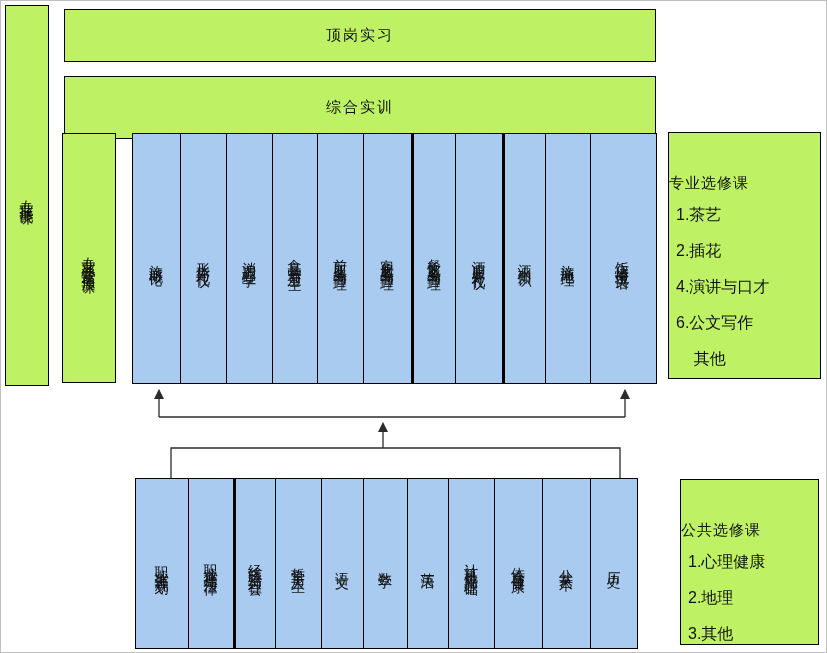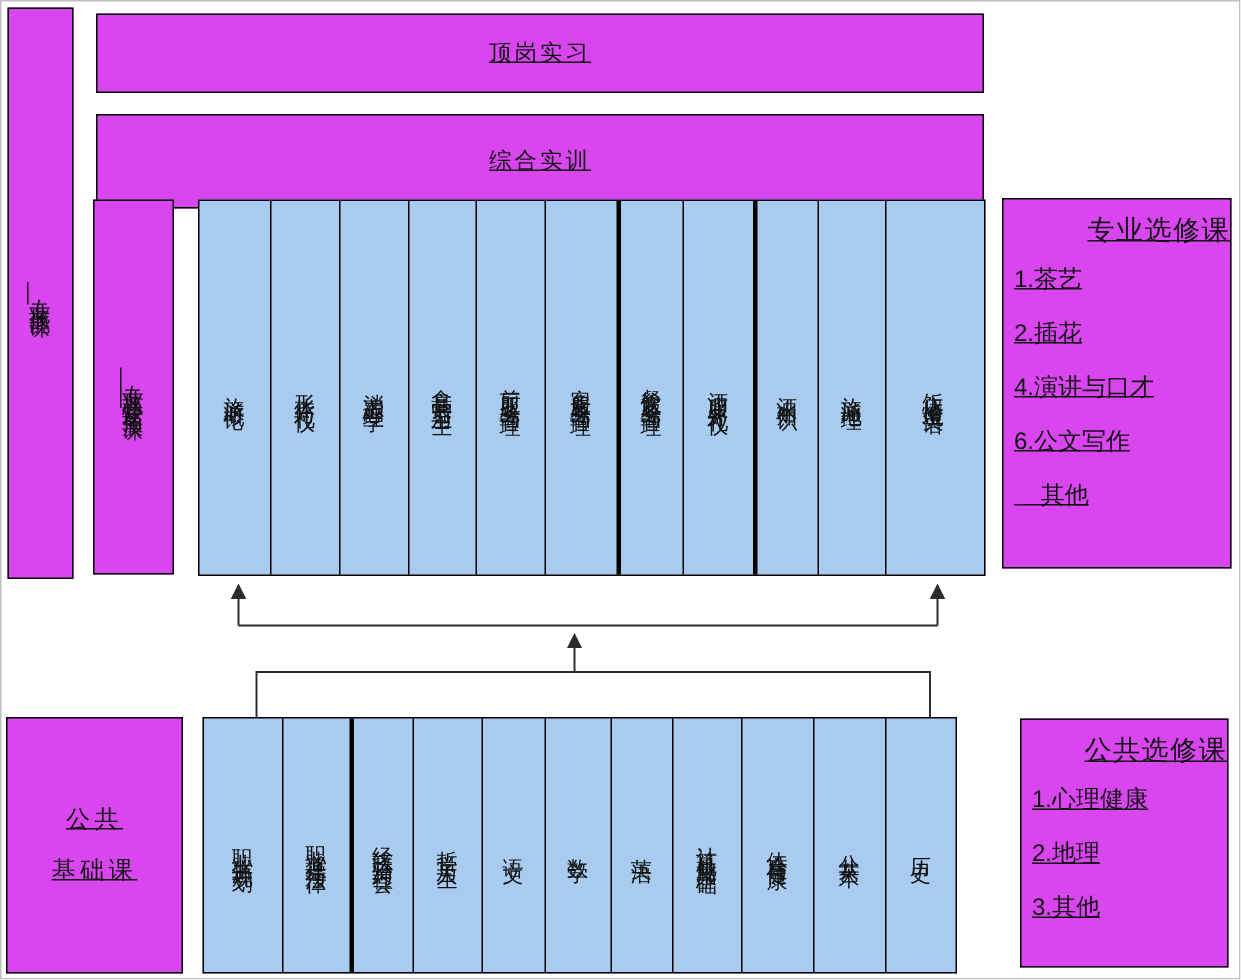--- a/index.html
+++ b/index.html
@@ -8,24 +8,23 @@
     width:827px;height:653px;
     background:#fff;
     border:1px solid #bfbfbf;
     box-sizing:border-box;
     font-family:"Liberation Sans","DejaVu Sans",sans-serif;
     color:#111;
     overflow:hidden;
   }
   .box{
     position:absolute;
-    background:#d946ef;
+    background:#bef264;
     border:1px solid #000;
     box-sizing:border-box;
-    text-decoration:underline;
   }
   .hcenter{
     display:flex;align-items:center;justify-content:center;
     font-size:15px;letter-spacing:2px;
   }
   .vtext{
     writing-mode:vertical-rl;
     text-orientation:upright;
     letter-spacing:3px;
     font-size:14px;
@@ -40,22 +39,23 @@
   }
   .col{
     display:flex;align-items:center;justify-content:center;
     box-sizing:border-box;
     height:100%;
   }
   .col + .col{border-left:1px solid #000;}
   .col.thick{border-left:3px solid #000;}
   .elective-box{padding:4px 0 0 0;}
   .elective-title{
-    text-align:right;font-size:18px;letter-spacing:1px;
+    text-align:left;font-size:15px;letter-spacing:1px;
     padding:4px 0 2px 0;
+    margin-top:33px;
   }
   .elective-list{
     list-style:none;margin:2px 0 0 0;padding:0 0 0 7px;
     font-size:16px;
   }
   .elective-list li{
     line-height:2.25;
     white-space:pre;
   }
   .twoline{
@@ -128,24 +128,20 @@
     <div class="elective-title">专业选修课</div>
     <ul class="elective-list" id="pro-elective-list">
         <li>1.茶艺</li>
         <li>2.插花</li>
         <li>4.演讲与口才</li>
         <li>6.公文写作</li>
         <li>    其他</li>
       </ul>
   </div>
 
-  <div class="box twoline" style="left:3px;top:477px;width:118px;height:171px;">
-    <span>公共</span>
-    <span>基础课</span>
-  </div>
 
   <div id="base-columns" class="colgroup" style="left:134px;top:477px;width:503px;height:171px;">
       <div class="col" style="width: 52px;">
         <span class="vtext">职业生涯规划</span>
       </div>
       <div class="col" style="width: 45px;">
         <span class="vtext">职业道德与法律</span>
       </div>
       <div class="col thick" style="width: 42px;">
         <span class="vtext">经济政治与社会</span>

